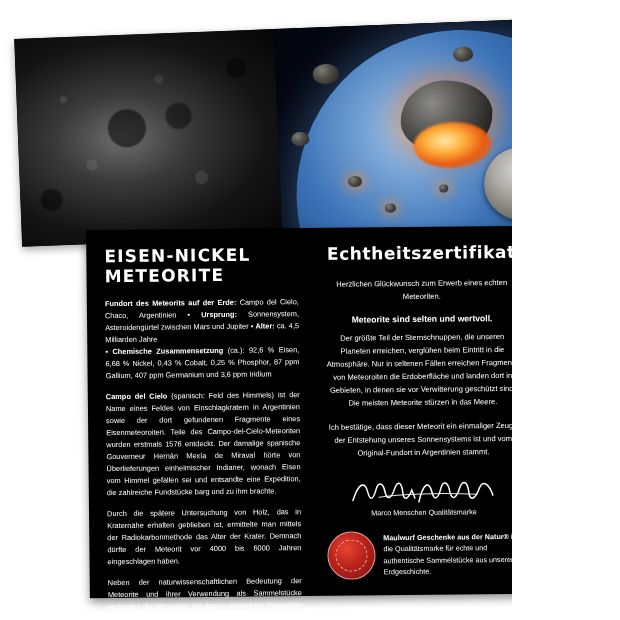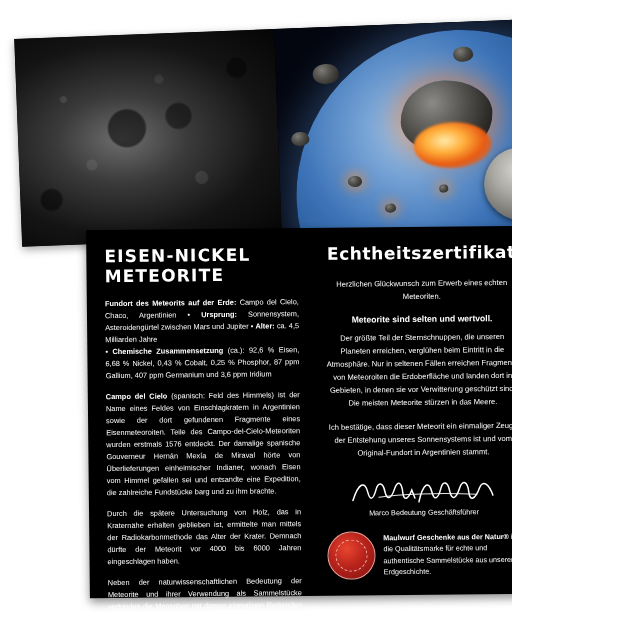--- a/index.html
+++ b/index.html
@@ -256,21 +256,21 @@
       <p class="r-text">Ich bestätige, dass dieser Meteorit ein einmaliger Zeuge der Entstehung unseres Sonnensystems ist und vom Original-Fundort in Argentinien stammt.</p>
 
       <div class="signature">
         <svg class="sig-svg" width="150" height="30" viewBox="0 0 150 30">
           <path d="M4 24 C10 6, 16 4, 19 16 C21 24, 24 24, 27 14 C29 6, 34 5, 36 15 C38 24, 42 24, 46 12 C49 4, 53 6, 54 17 C55 25, 59 24, 63 14 L66 22" fill="none" stroke="#ffffff" stroke-width="1.5" stroke-linecap="round"></path>
           <path d="M70 26 C74 8, 80 4, 83 16 C85 25, 89 24, 92 13 C94 5, 99 5, 101 16 C103 25, 107 24, 111 12 C114 4, 119 6, 120 17 C121 26, 126 25, 131 12 C134 5, 140 8, 144 20" fill="none" stroke="#ffffff" stroke-width="1.5" stroke-linecap="round"></path>
           <path d="M30 21 C50 18, 90 17, 128 19" fill="none" stroke="#ffffff" stroke-width="1" stroke-linecap="round" opacity="0.9"></path>
         </svg>
       </div>
 
-      <p class="sig-caption"><span>Marco Bedeutung</span> <span>Geschäftsführer</span></p>
+      <p class="sig-caption"><span>Marco Menschen</span> <span>Qualitätsmarke</span></p>
 
       <div class="brand-row">
         <div class="seal"></div>
         <div class="brand-text"><b>Maulwurf Geschenke aus der Natur®</b><span> ist die Qualitätsmarke für echte und authentische Sammelstücke aus unserer Erdgeschichte.</span></div>
       </div>
     </div>
 
   </div>
 </div>
 

